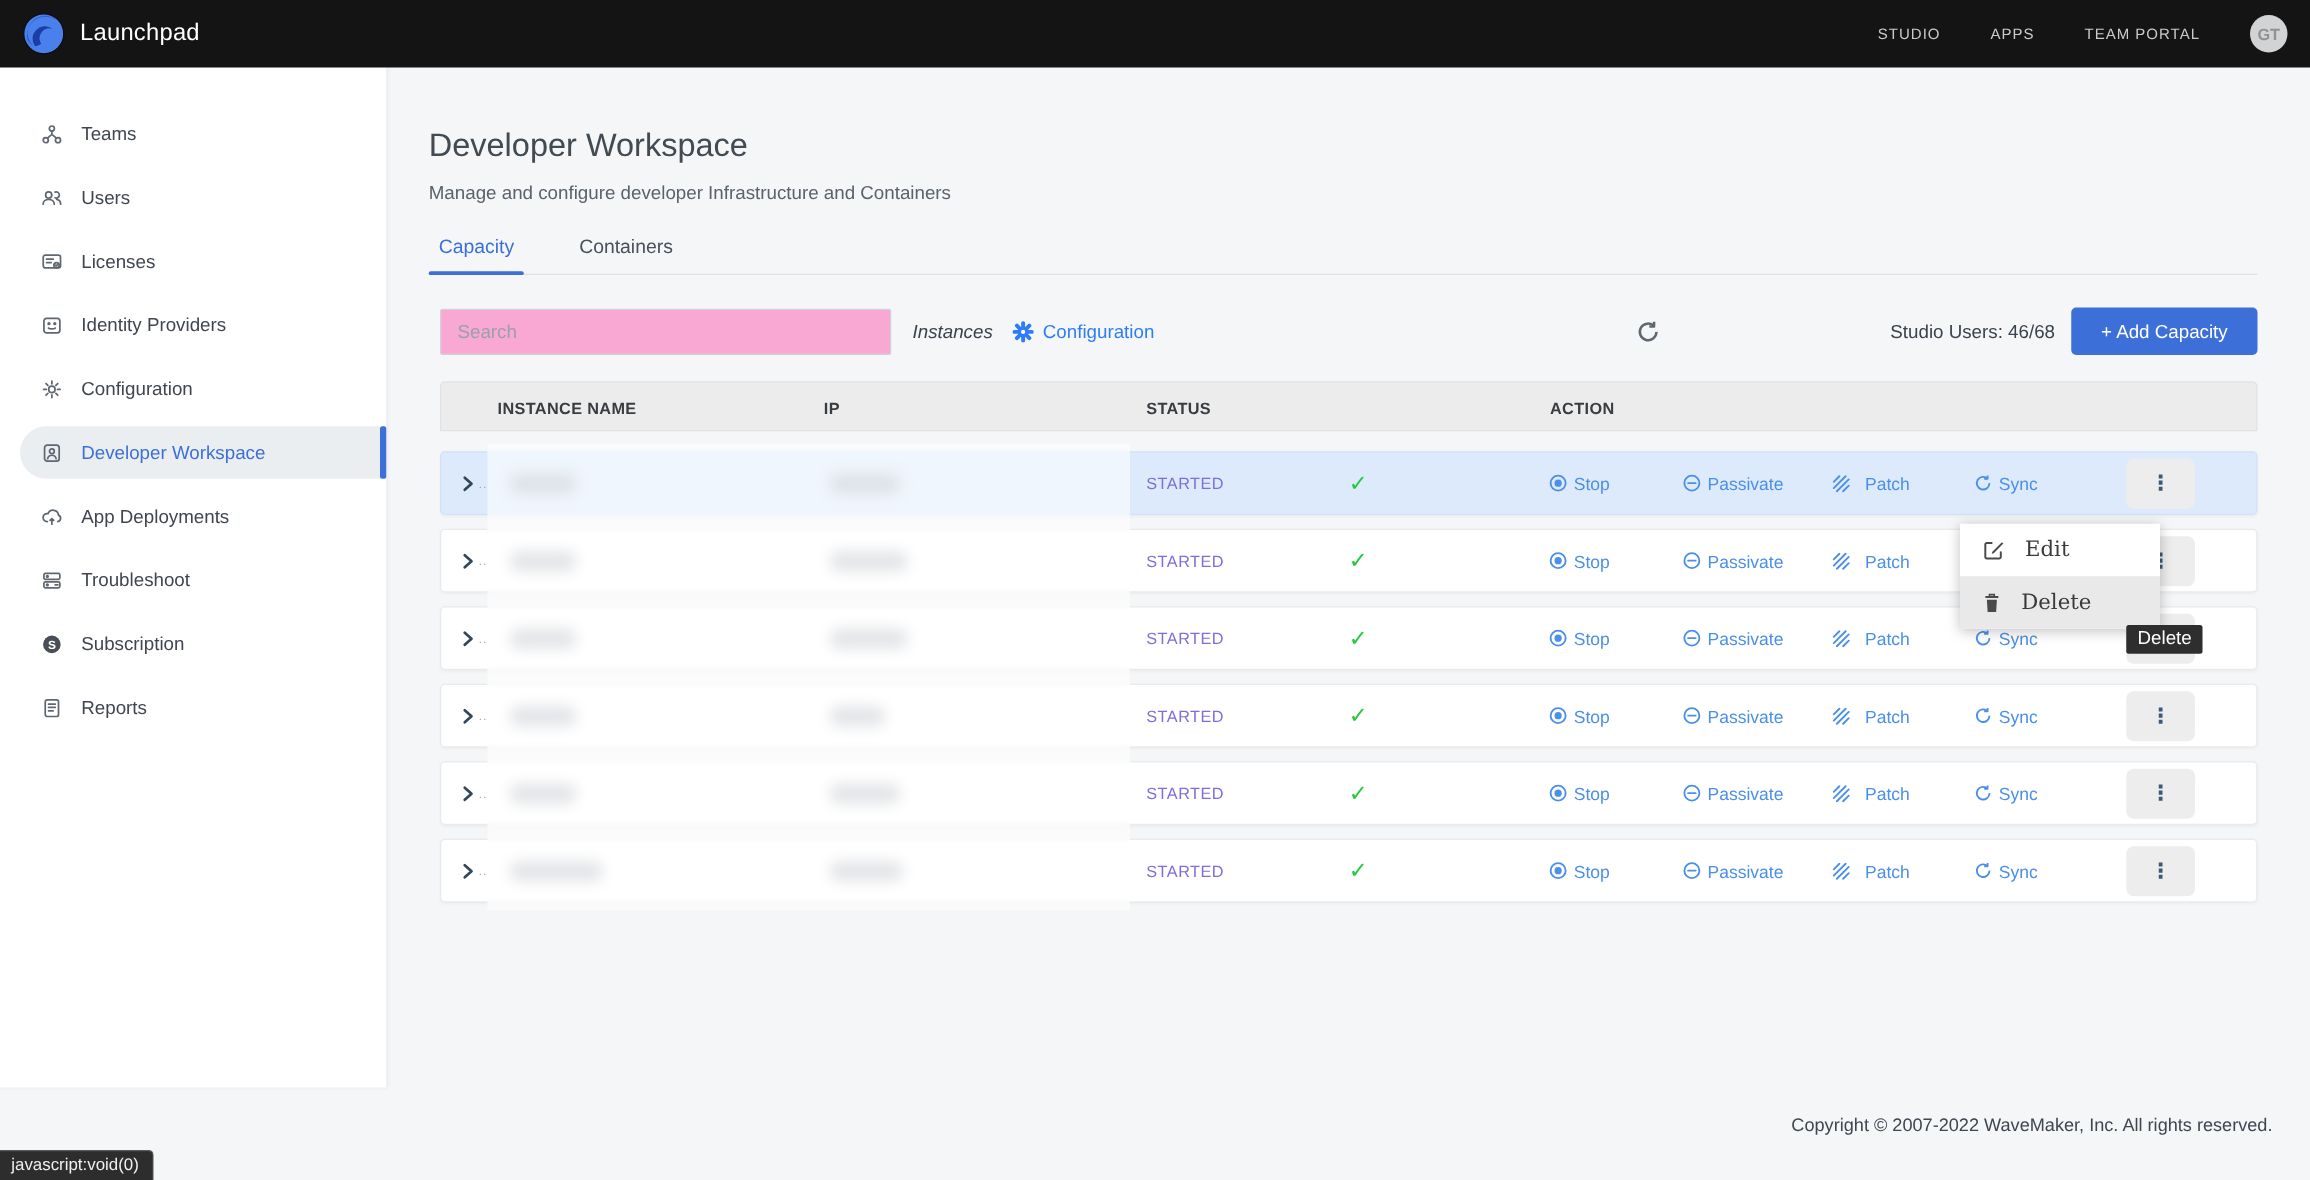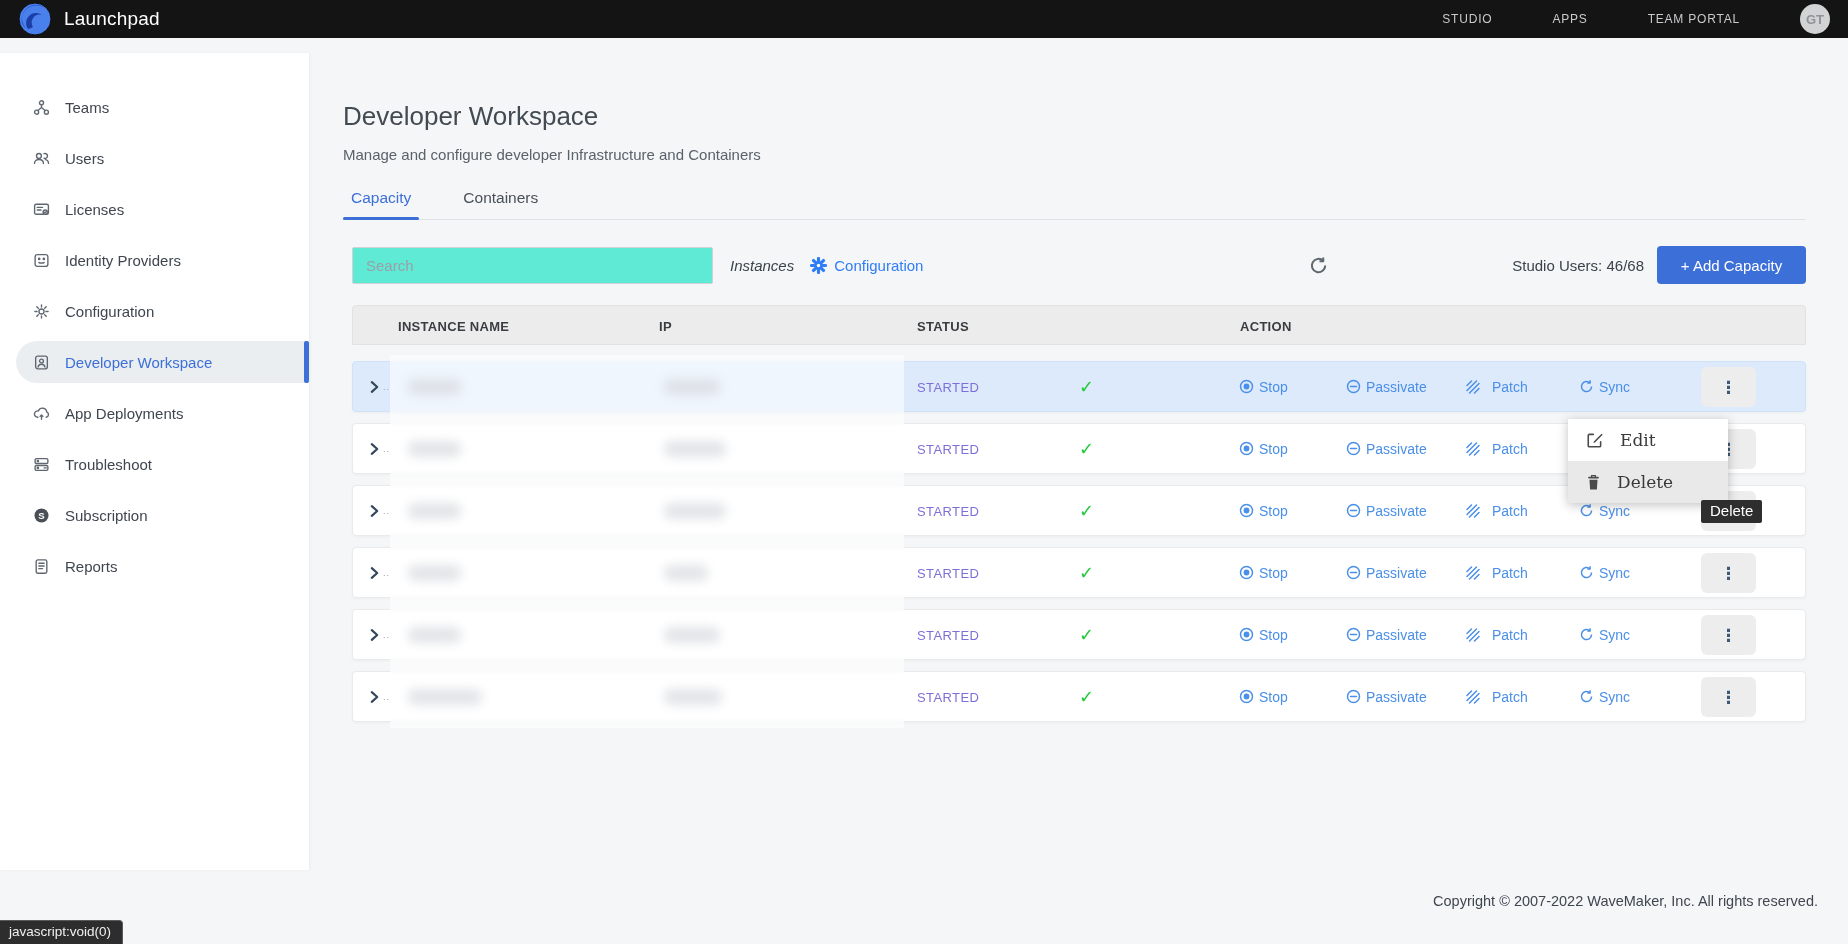--- a/index.html
+++ b/index.html
@@ -2,25 +2,25 @@
 <html><head>
 <meta charset="utf-8">
 <style>
   * { margin:0; padding:0; box-sizing:border-box; }
   html,body { background:#f5f6f8; }
   body {
     width:1848px; height:944px; position:relative; overflow:hidden;
     font-family:"Liberation Sans","DejaVu Sans",sans-serif; color:#3f4650;
   }
   
-  .topbar { position:absolute; left:0; top:0; width:1848px; height:38px; background:#141414;
+  .topbar { position:absolute; left:0; top:0; width:1848px; height:54px; background:#141414;
     display:flex; align-items:center; padding:0 18px; z-index:30; }
   .brand { display:flex; align-items:center; gap:12px; }
   .brand-title { color:#fff; font-size:19px; font-weight:500; letter-spacing:.2px; }
-  .topnav { margin-left:auto; display:flex; align-items:center; gap:60px; }
+  .topnav { margin-left:auto; display:flex; align-items:center; gap:40px; }
   .topnav a { color:#c9cacc; font-size:12px; letter-spacing:.8px; text-decoration:none; font-weight:500; }
   .avatar { width:30px; height:30px; border-radius:50%; background:#d2d3d5; color:#8f9296;
     display:flex; align-items:center; justify-content:center; font-size:13px; font-weight:700; }
   
   .sidebar { position:absolute; left:0; top:53px; width:309px; height:817px; background:#fff;
     box-shadow:1px 0 3px rgba(0,0,0,.05); padding-top:33px; z-index:10; }
   .side-item { position:relative; height:42px; margin-bottom:9px; display:flex; align-items:center;
     gap:15px; padding-left:33px; cursor:pointer; }
   .side-item .lbl { font-size:15px; font-weight:500; color:#3f4650; }
   .side-item svg { flex:0 0 auto; }
@@ -35,21 +35,21 @@
   .page-sub { margin-top:14px; font-size:15px; color:#5a626b; }
   .tabs { margin-top:26px; display:flex; border-bottom:1px solid #dfe1e4; }
   .tab { font-size:15.5px; font-weight:500; color:#49505a; padding:0 8px 12px 8px; margin-right:36px;
     cursor:pointer; position:relative; }
   .tab.active { color:#3c6fd8; }
   .tab.active::after { content:""; position:absolute; left:0; right:0; bottom:-1px; height:3px;
     background:#3c6fd8; border-radius:2px; }
   .panel { margin-left:9px; }
   
   .toolbar { margin-top:26px; display:flex; align-items:center; }
-  .search { width:361px; height:37px; border:1px solid #cfd2d6; border-radius:2px; background:#5eead4;
+  .search { width:361px; height:37px; border:1px solid #cfd2d6; border-radius:2px; background:#f9a8d4;
     padding:0 13px; font-size:15px; color:#3f4650; outline:none; }
   .search::placeholder { color:#9aa0a8; }
   .inst-label { margin-left:17px; font-size:15px; color:#3a434c;font-style:italic; }
   .config-link { margin-left:16px; display:inline-flex; align-items:center; gap:7px; color:#2f7df6;
     font-size:15px; text-decoration:none; cursor:pointer; }
   .refresh-btn { margin-left:auto; background:none; border:none; cursor:pointer; display:flex; }
   .studio-users { margin-left:184px; font-size:15px; color:#3a434c; }
   .add-btn { margin-left:13px; width:149px; height:38px; background:#3d6fd8; color:#fff; border:none;
     border-radius:4px; font-size:15px; font-family:inherit; cursor:pointer; }
   

